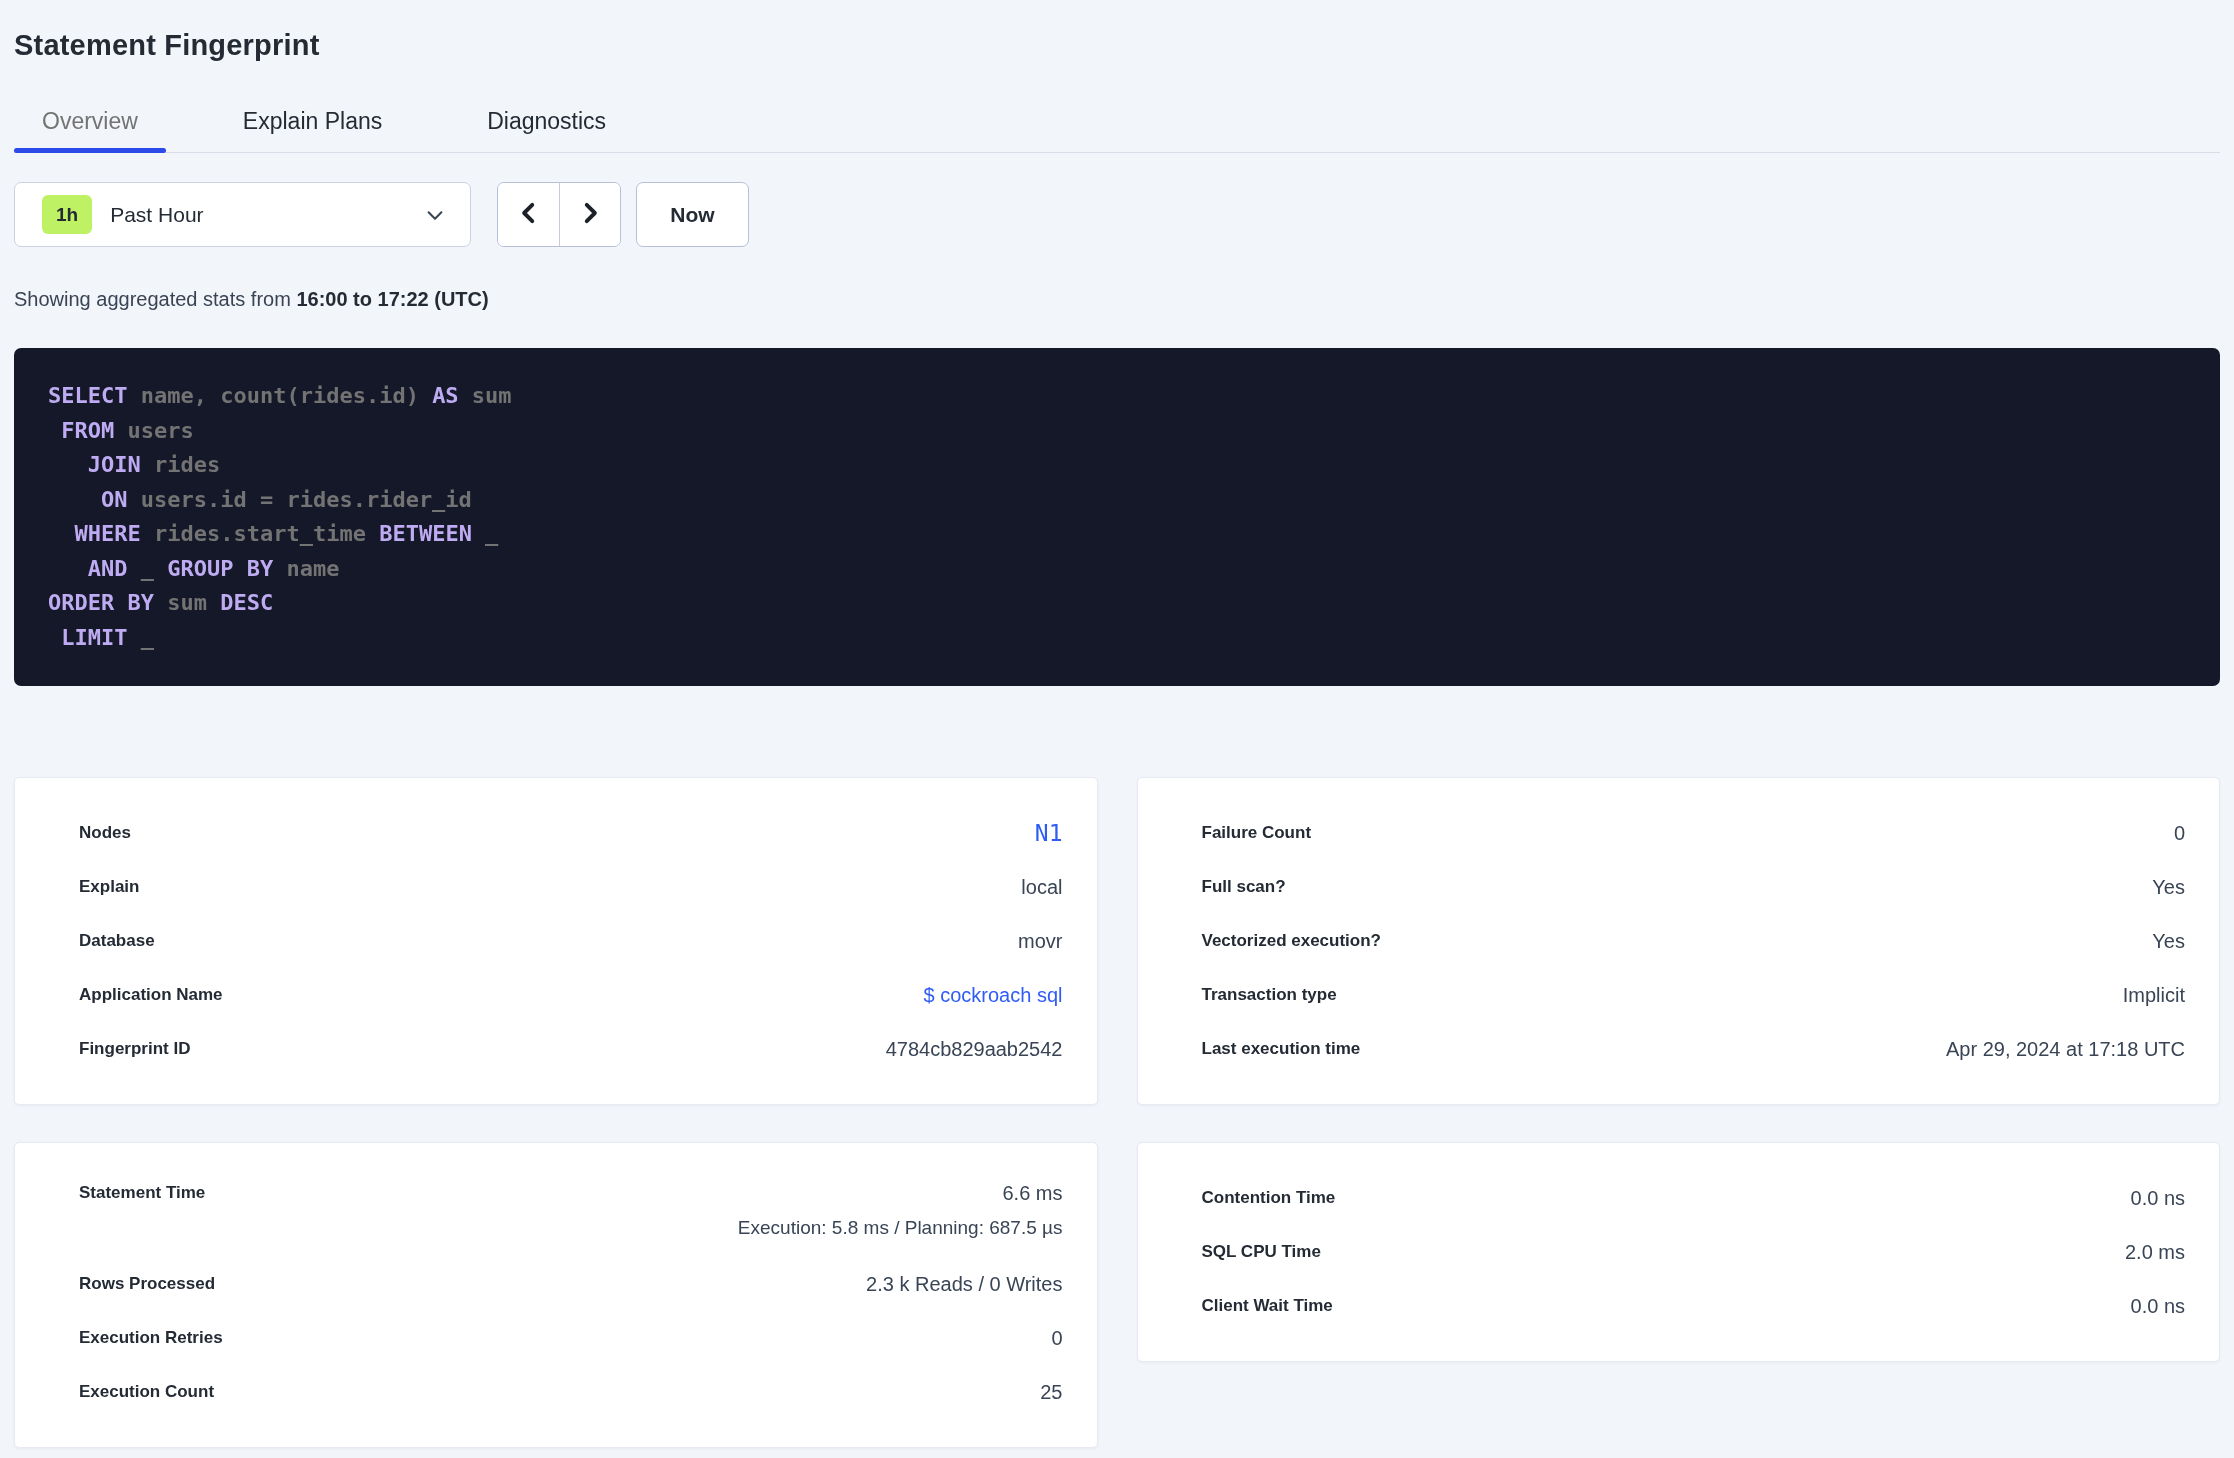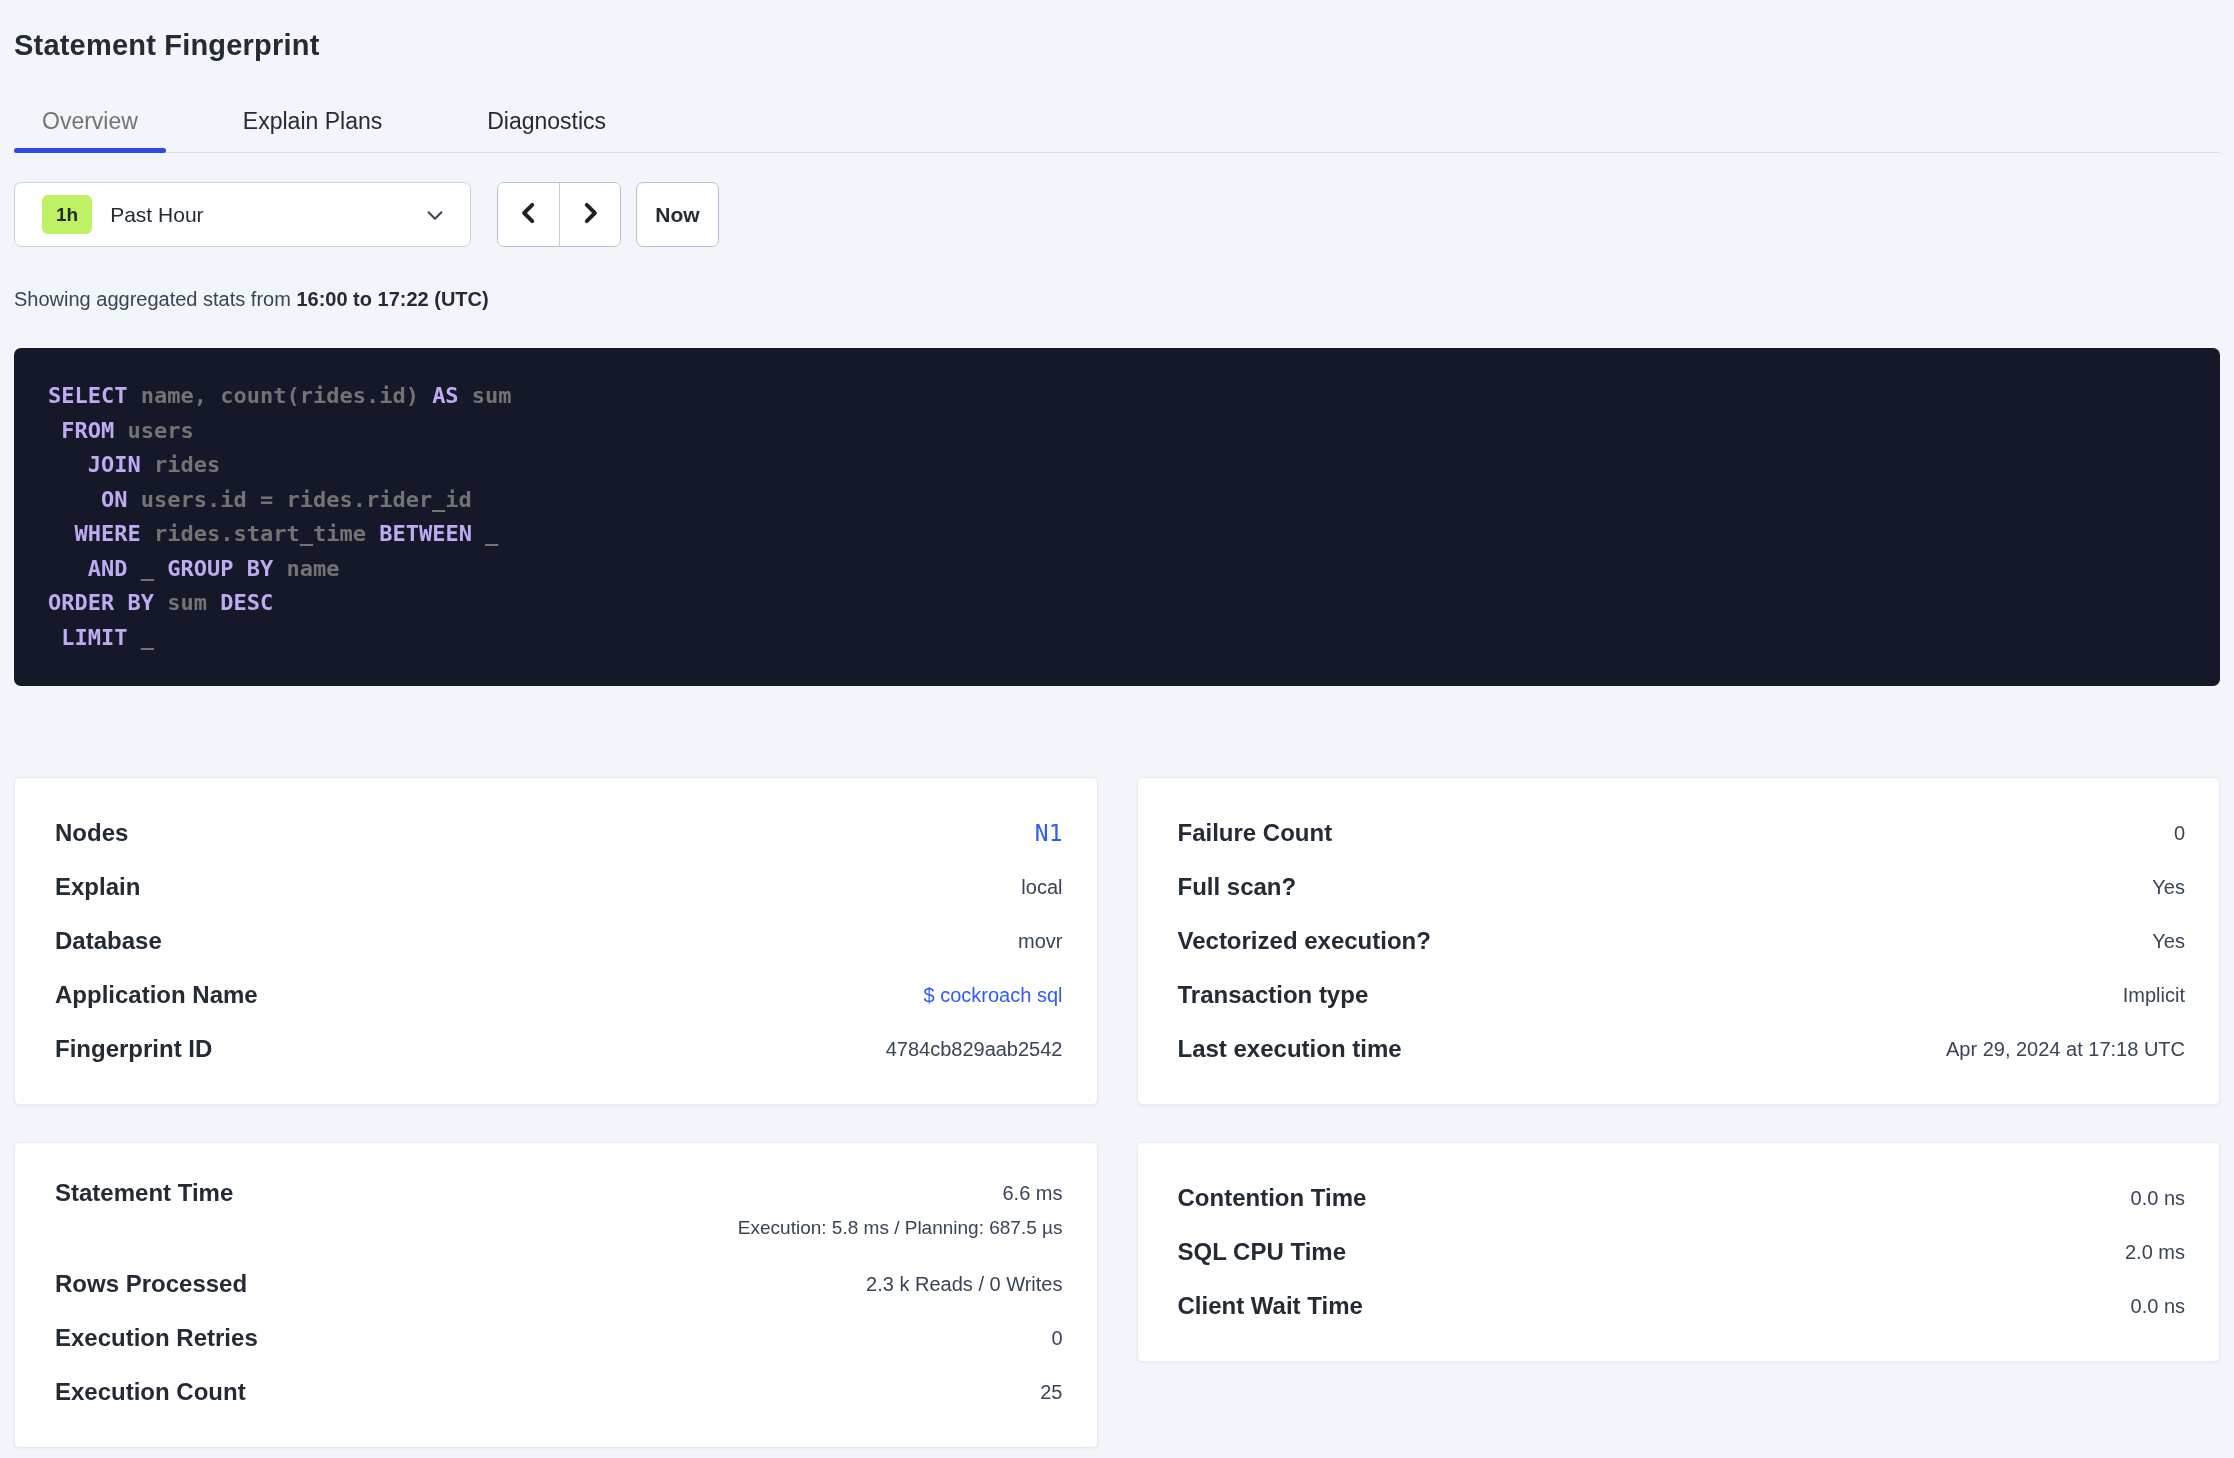--- a/index.html
+++ b/index.html
@@ -100,21 +100,21 @@
     justify-content: center;
     color: #1c2128;
     cursor: pointer;
     background: #ffffff;
   }
   .nav-btn + .nav-btn { border-left: 1px solid #c6cbde; }
 
   .now-btn {
     margin-left: 15px;
     height: 65px;
-    width: 83px;
+    width: 113px;
     background: #ffffff;
     border: 1px solid #b8bfd9;
     border-radius: 7px;
     font-size: 21px;
     font-weight: 700;
     color: #242b35;
     display: flex;
     align-items: center;
     justify-content: center;
     cursor: pointer;
@@ -165,24 +165,25 @@
   }
   .card-row {
     height: 54px;
     display: flex;
     align-items: center;
     justify-content: space-between;
   }
   .card-row.tall { height: 86px; align-items: flex-start; }
   .card-row.tall .row-label { line-height: 44px; }
   .row-label {
-    font-size: 24px;
+    font-size: 17px;
     font-weight: 700;
     color: #242b35;
     white-space: nowrap;
+    margin-left: 24px;
   }
   .row-value-wrap { text-align: right; }
   .row-value {
     font-size: 20px;
     color: #394455;
     white-space: nowrap;
   }
   .card-row.tall .row-value { line-height: 44px; }
   .row-value.link { color: #2f5bf7; cursor: pointer; }
   .row-value.mono { font-family: "DejaVu Sans Mono", monospace; font-size: 23px; }

